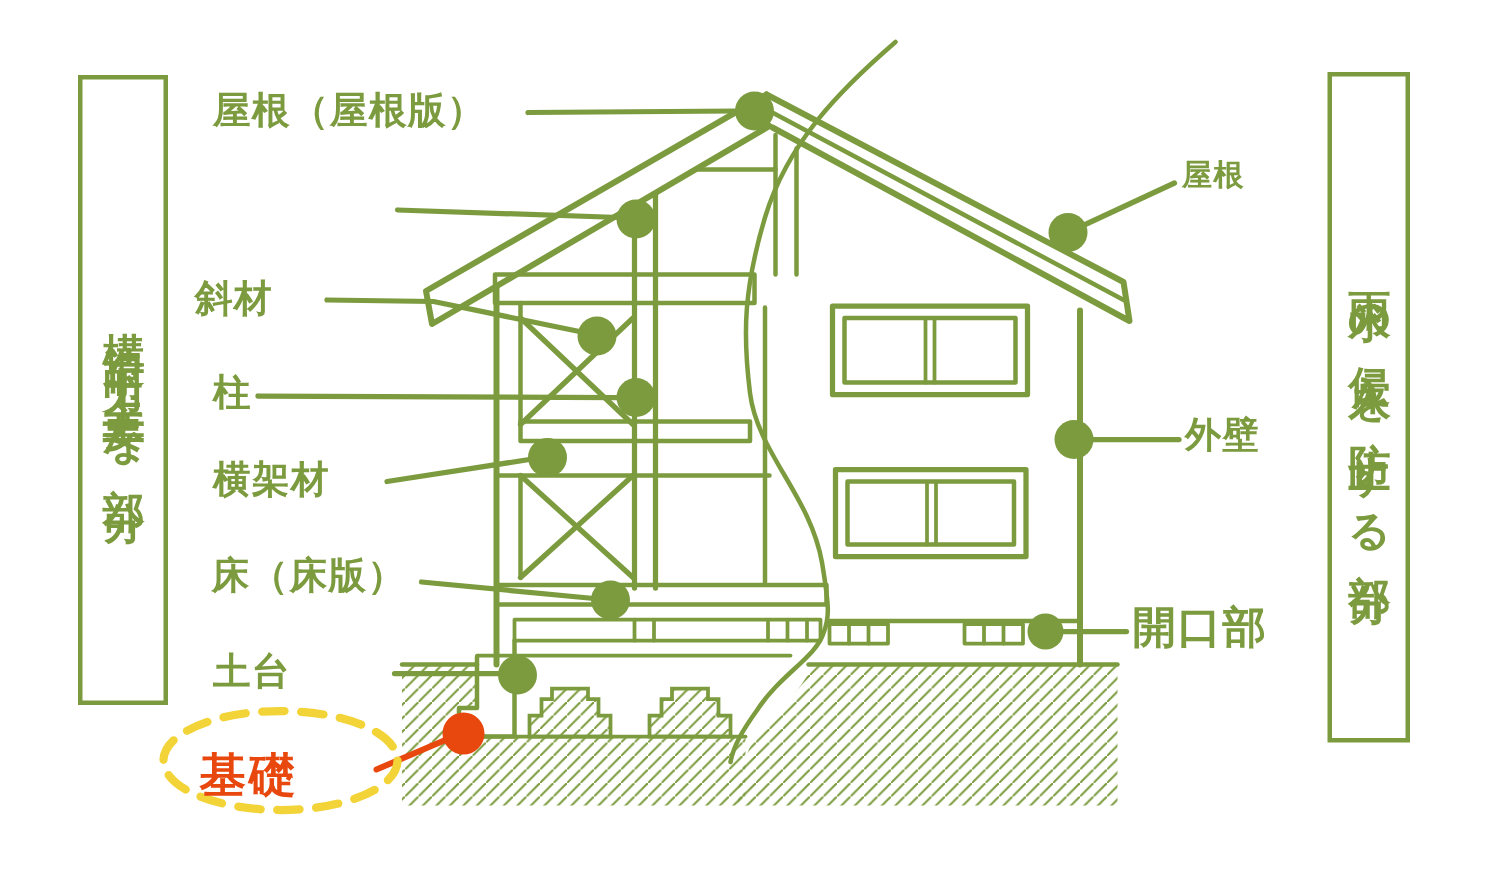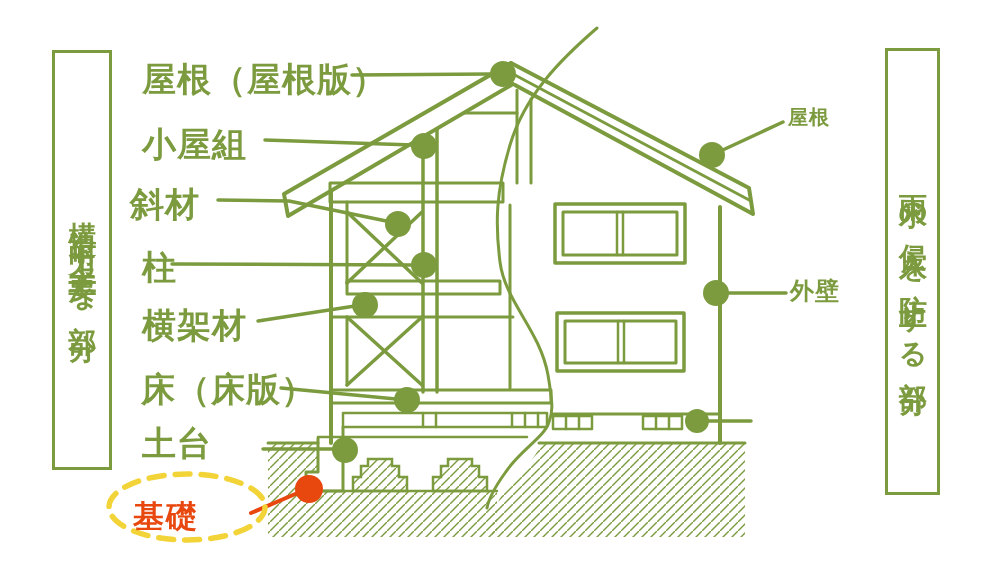--- a/index.html
+++ b/index.html
@@ -16,21 +16,21 @@
   }
   #stage svg{position:absolute;left:0;top:0;}
   .gline{stroke:var(--green);fill:none;stroke-linecap:round;stroke-linejoin:round;}
   .gfill{fill:var(--green);stroke:none;}
   .rline{stroke:var(--red);fill:none;stroke-linecap:round;}
   .rfill{fill:var(--red);stroke:none;}
   .hatchfill{fill:url(#hatch);stroke:none;}
   .hatchshape{fill:url(#hatch);stroke:var(--green);stroke-width:2.5;stroke-linejoin:miter;}
   .lbl{
     position:absolute;color:var(--green);
-    font-size:34px;line-height:1.1;font-weight:600;white-space:nowrap;
+    font-size:25px;line-height:1.1;font-weight:600;white-space:nowrap;
     letter-spacing:1px;
   }
   .lbl-kiso{
     position:absolute;color:var(--red);
     font-size:31px;line-height:1.1;font-weight:800;white-space:nowrap;
     letter-spacing:2px;
   }
   .side-box{
     position:absolute;border:3px solid var(--green);background:var(--bg);
     display:flex;align-items:center;justify-content:center;
@@ -162,24 +162,24 @@
   </svg>
 
   <div class="side-box left">
     <span>構造耐力上主要な部分</span>
   </div>
   <div class="side-box right">
     <span>雨水の侵入を防止する部分</span>
   </div>
 
   <div class="lbl" style="left:142px;top:61px;">屋根（屋根版）</div>
-  <div class="lbl" style="left:142px;top:126px;">小屋組</div>
   <div class="lbl" style="left:130px;top:186px;">斜材</div>
   <div class="lbl" style="left:142px;top:249px;">柱</div>
   <div class="lbl" style="left:141px;top:371px;">床（床版）</div>
   <div class="lbl" style="left:142px;top:307px;">横架材</div>
-  <div class="lbl" style="left:142px;top:425px;">土台</div>
+  <div class="lbl" style="left:142px;top:435px;">土台</div>
   <div class="lbl-kiso" style="left:133px;top:490px;margin-top:10px;">基礎</div>
 
   <div class="lbl" style="left:788px;top:106px;font-size:20px;">屋根</div>
   <div class="lbl" style="left:790px;top:278px;font-size:24px;">外壁</div>
+  <div class="lbl" style="left:755px;top:404px;font-size:29px;">開口部</div>
 
 </div>
 
 </body></html>

